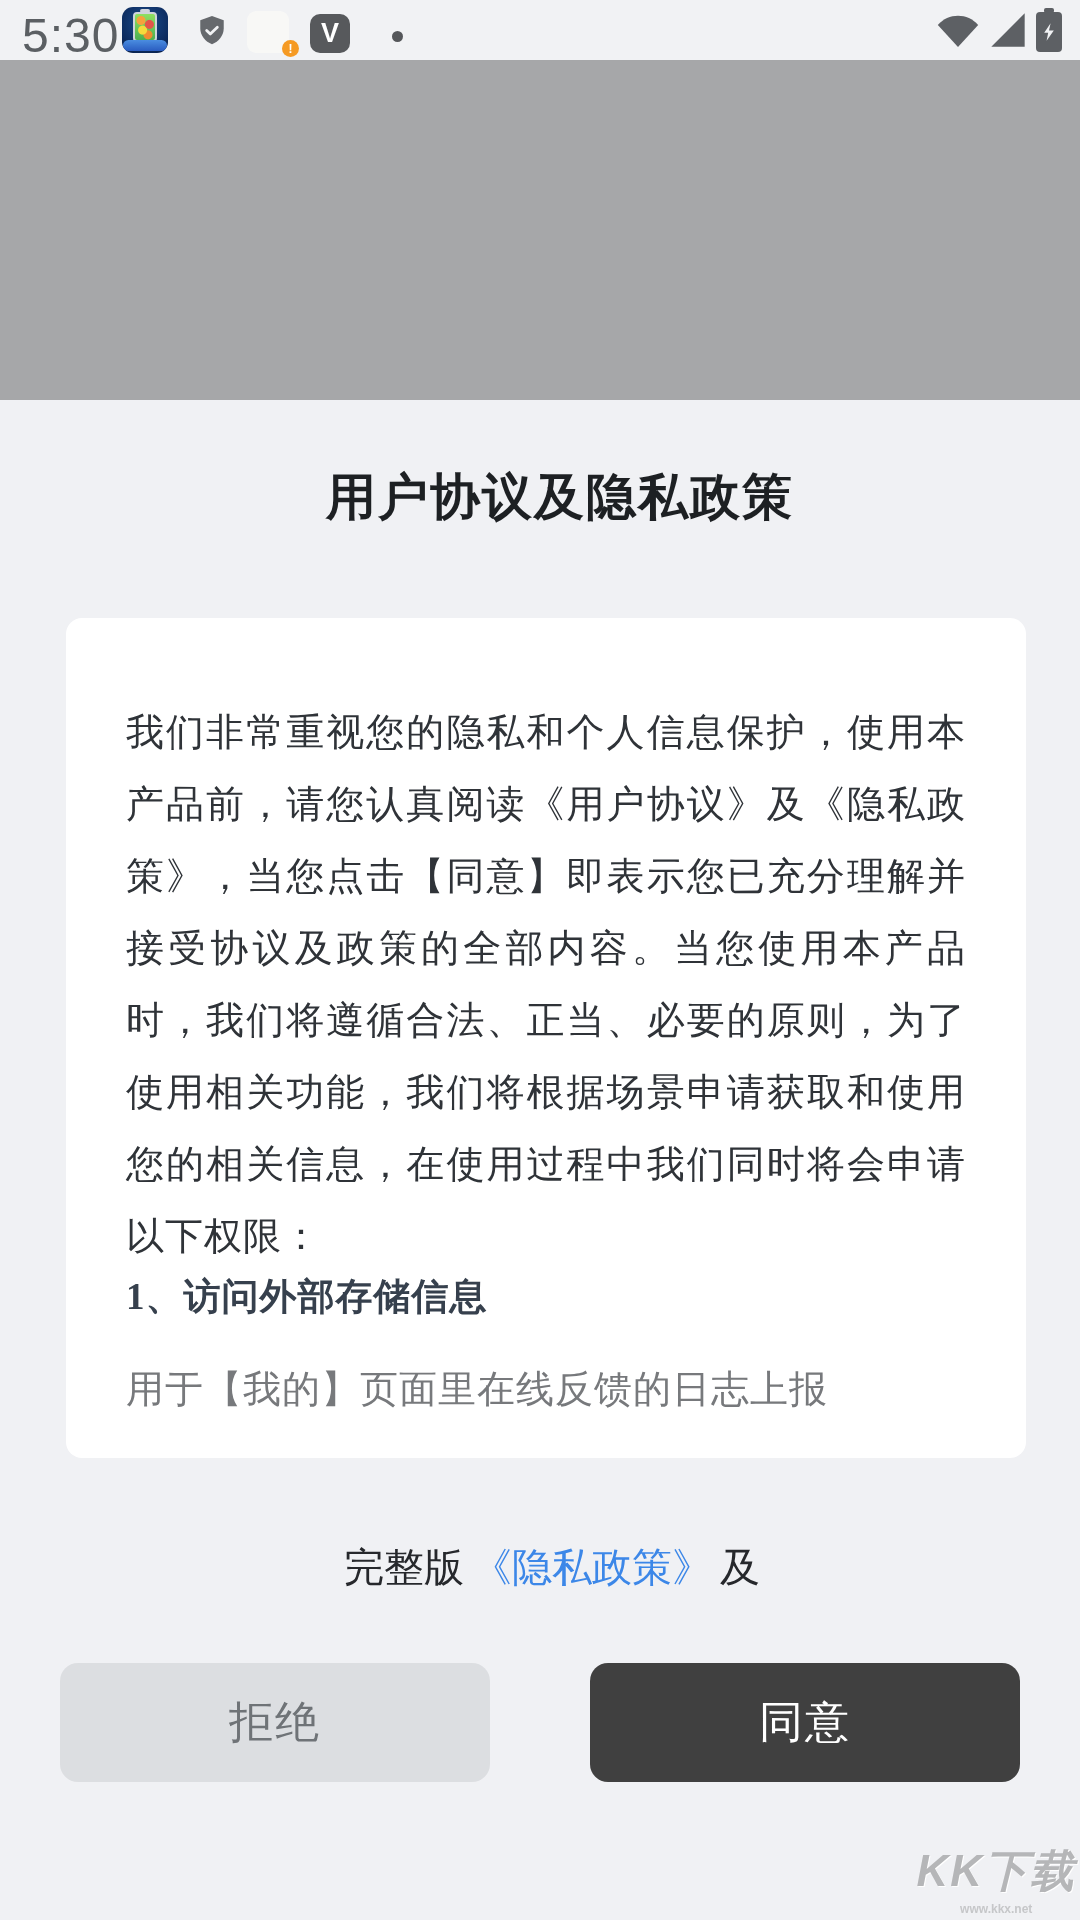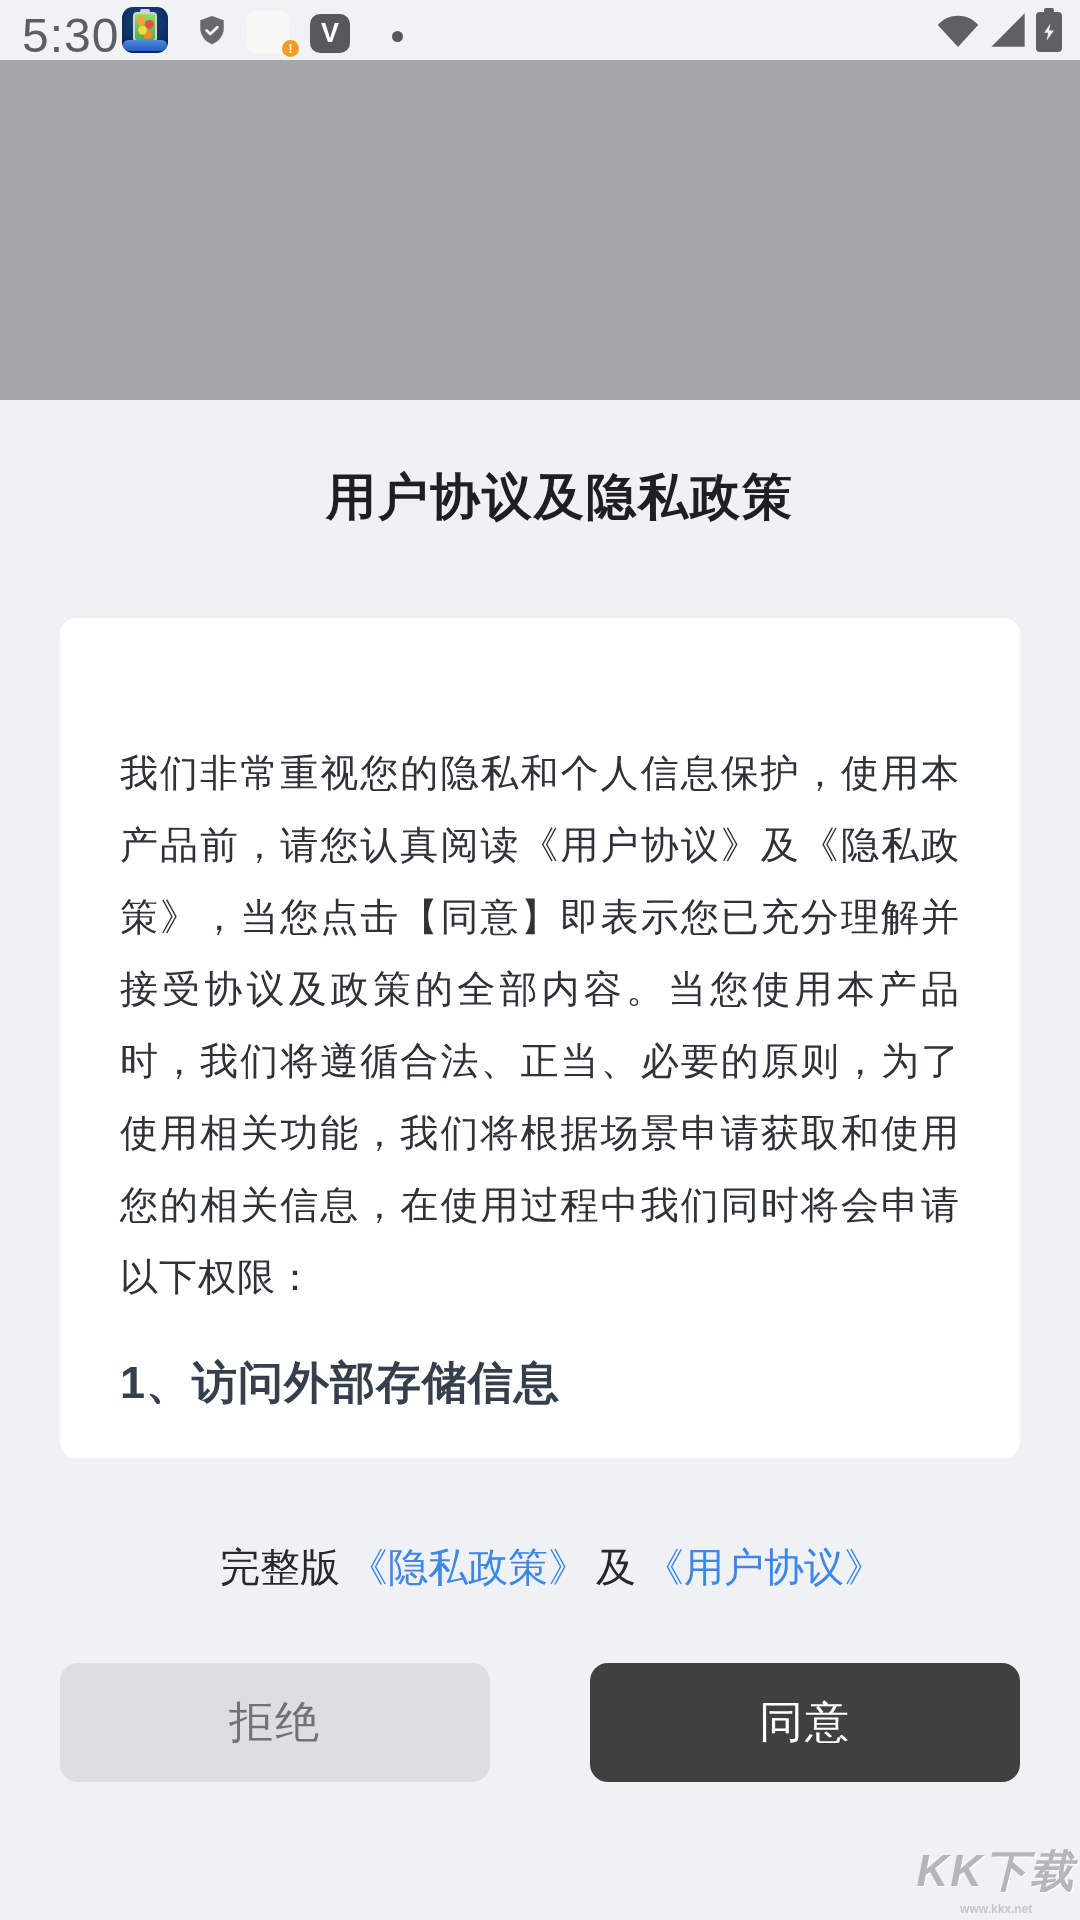--- a/index.html
+++ b/index.html
@@ -60,27 +60,27 @@
   
   .sheet {
     position:absolute; top:400px; left:0; width:1080px; height:1520px;
     background:#f0f1f4; border-radius:34px 34px 0 0;
   }
   .sheet-title {
     position:absolute; top:64px; left:0; width:100%;
     text-align:center; font-size:50px; font-weight:bold; color:#1d2023; letter-spacing:2px;padding-left:40px;
   }
   .card {
-    position:absolute; top:218px; left:60px; width:960px; height:840px;
-    background:#ffffff; border-radius:16px; padding:119px 60px 0; overflow:hidden;
+    position:absolute; top:218px; left:66px; width:960px; height:840px;
+    background:#ffffff; border-radius:16px; padding:78px 60px 0; overflow:hidden;
   }
   .card-paragraph {
     font-size:38px; line-height:72px; color:#2f3338; text-align:justify; letter-spacing:1px;
   }
-  .permission-heading { margin-top:40px; font-size:45px; font-weight:bold; color:#36404d; letter-spacing:1px; }
+  .permission-heading { font-size:37px; font-weight:bold; color:#36404d; letter-spacing:1px;font-family:Liberation Serif, serif; }
   .permission-desc { margin-top:42px; font-size:38px; color:#77797c; letter-spacing:1px; }
 
   .links-row {
     position:absolute; top:1140px; left:12px; width:100%;
     display:flex; justify-content:center; align-items:center; gap:8px;
     font-size:40px;
   }
   .links-row .plain { color:#26282c; }
   .links-row .link { color:#3c87e8; cursor:pointer; }
 
@@ -155,21 +155,20 @@
     <div class="card">
       <p class="card-paragraph">我们非常重视您的隐私和个人信息保护，使用本产品前，请您认真阅读《用户协议》及《隐私政策》，当您点击【同意】即表示您已充分理解并接受协议及政策的全部内容。当您使用本产品时，我们将遵循合法、正当、必要的原则，为了使用相关功能，我们将根据场景申请获取和使用您的相关信息，在使用过程中我们同时将会申请以下权限：</p>
       <div class="permission-heading">1、访问外部存储信息</div>
       <div class="permission-desc">用于【我的】页面里在线反馈的日志上报</div>
     </div>
 
     <div class="links-row">
       <span class="plain">完整版</span>
       <span class="link">《隐私政策》</span>
       <span class="plain">及</span>
-      <span class="link">《用户协议》</span>
     </div>
 
     <button class="btn btn-reject">拒绝</button>
     <button class="btn btn-agree">同意</button>
   </div>
 
   <div class="watermark">
     <div class="wm-brand">KK下载</div>
     <div class="wm-site">www.kkx.net</div>
   </div>

